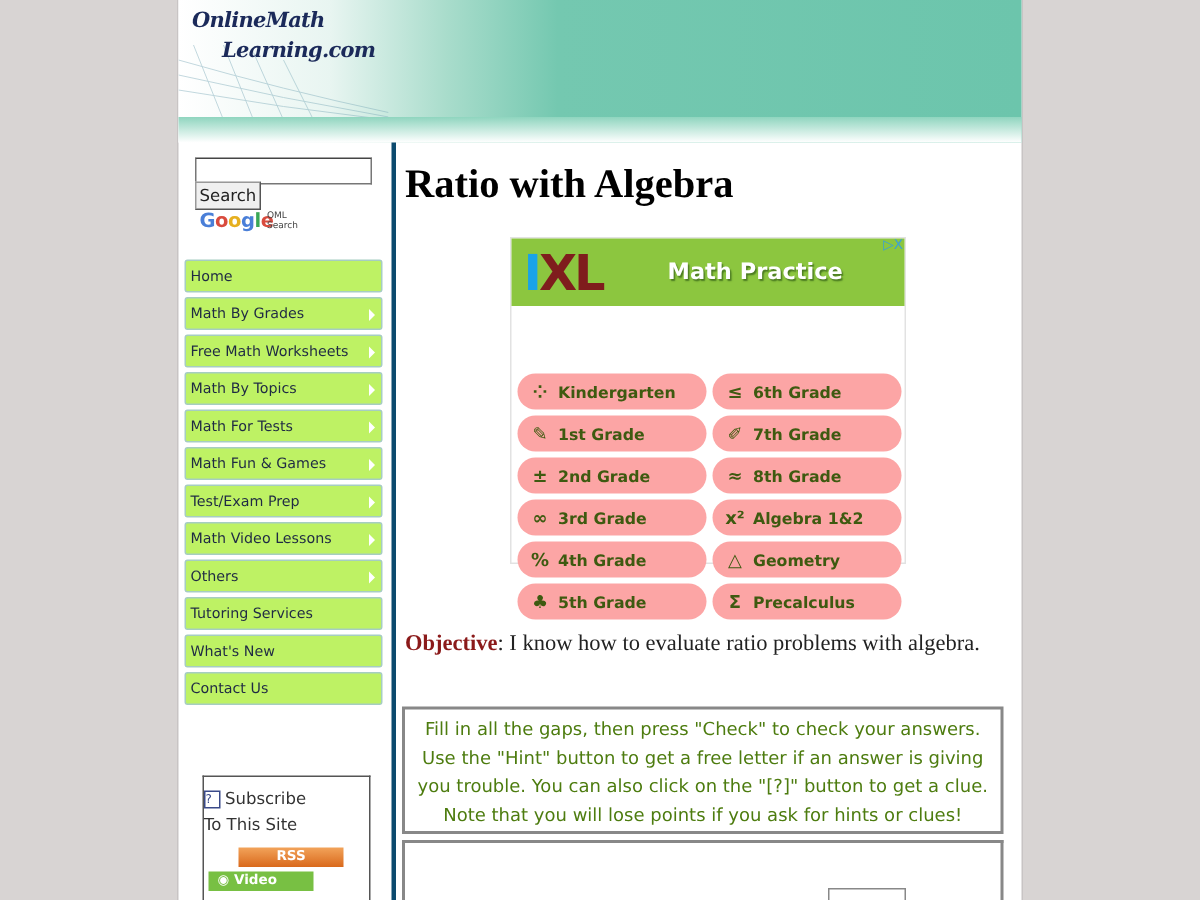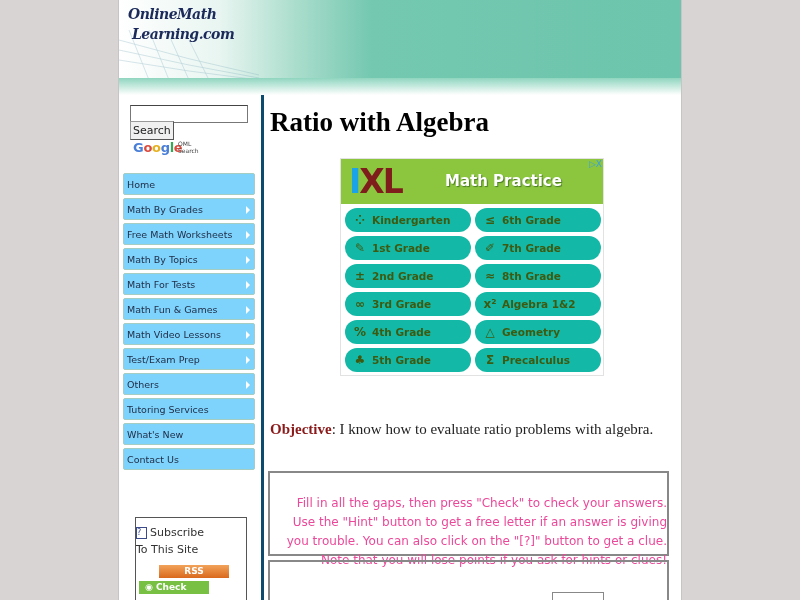--- a/index.html
+++ b/index.html
@@ -10,41 +10,41 @@
   .header::after{content:"";position:absolute;left:0;top:78px;width:562px;height:17px;background:linear-gradient(to bottom,#8fd5bf,#ffffff);}
   .grid-deco{position:absolute;left:0;top:30px;width:140px;height:50px;opacity:.5;}
   .logo{position:absolute;left:9px;top:4px;font-family:"DejaVu Serif",serif;font-style:italic;font-weight:bold;color:#1b2a5a;font-size:14px;line-height:20px;letter-spacing:-0.5px;z-index:2;}
   .sidebar{position:absolute;left:0;top:95px;width:142px;height:505px;border-right:3px solid #0c4a6e;}
   .search-box{position:absolute;left:11px;top:10px;width:112px;height:14px;border:1px solid #777;border-top-color:#444;background:#fff;}
   .search-btn{position:absolute;left:11px;top:26px;height:17px;padding:0 2px;font-size:11px;line-height:17px;background:#f0f0f0;border:1px solid #999;border-right-color:#555;border-bottom-color:#555;color:#222;}
   .google{position:absolute;left:14px;top:45px;font-size:13px;font-weight:bold;letter-spacing:-0.3px;}
   .google .b{color:#4a7fd8}.google .r{color:#d94b3e}.google .y{color:#e6b020}.google .g{color:#3aa757}
   .oml{position:absolute;left:59px;top:45px;font-size:6px;line-height:7px;color:#444;}
   .nav{position:absolute;left:4px;top:78px;width:132px;}
-  .nav-item{height:22px;margin-bottom:3px;background:#7dd3fc;border:1px solid #a6cdc2;border-radius:2px;font-size:9.5px;line-height:22px;color:#1f2a44;padding-left:3px;position:relative;box-sizing:border-box;}
+  .nav-item{height:22px;margin-bottom:3px;background:#bef264;border:1px solid #a6cdc2;border-radius:2px;font-size:9.5px;line-height:22px;color:#1f2a44;padding-left:3px;position:relative;box-sizing:border-box;}
   .nav-item .arrow{position:absolute;right:4px;top:7px;width:0;height:0;border-top:4px solid transparent;border-bottom:4px solid transparent;border-left:4px solid #fff;}
   .subscribe{position:absolute;left:16px;top:422px;width:110px;height:90px;border:1px solid #555;border-bottom:none;}
   .sub-text{text-align:left;font-size:11px;color:#333;line-height:17px;margin-top:6px;}
   .sub-icon{display:inline-block;width:9px;height:10px;border:1px solid #3a4a8a;font-size:8px;line-height:10px;color:#3a4a8a;vertical-align:middle;margin-right:3px;}
   .rss{position:absolute;left:3px;top:47px;width:70px;height:13px;background:linear-gradient(#f2a35a,#d9691c);color:#fff;font-size:9px;font-weight:bold;text-align:center;line-height:13px;margin-left:20px;}
   .follow{position:absolute;left:3px;top:63px;width:70px;height:13px;background:#78c043;color:#fff;font-size:9px;font-weight:bold;line-height:13px;padding-left:6px;box-sizing:border-box;}
   .main{position:absolute;left:151px;top:95px;width:405px;}
   .title{position:absolute;left:0;top:12px;font-family:"Liberation Serif",serif;font-weight:bold;font-size:27px;color:#000000;white-space:nowrap;}
   .ad{position:absolute;left:70px;top:63px;width:262px;height:216px;border:1px solid #e2e2e2;background:#fff;}
   .ad-top{position:absolute;left:0;top:0;width:262px;height:45px;background:#8cc63f;}
   .ixl{position:absolute;left:8px;top:6px;font-family:"DejaVu Sans",sans-serif;font-weight:bold;font-size:33px;line-height:33px;letter-spacing:-2px;}
   .ixl .i{color:#1aa3e8}.ixl .xl{color:#7f1d1d}
   .ad-title{position:absolute;left:104px;top:13px;font-weight:bold;font-size:15px;color:#fff;text-shadow:1px 1px 1px #4a7a20;}
   .ad-x{position:absolute;right:1px;top:0;font-size:9px;color:#3aa0d8;}
   .ad-grid{position:absolute;left:4px;top:49px;width:256px;}
-  .pill{position:absolute;width:126px;height:24px;background:#14b8a6;border-radius:12px;font-size:10.5px;font-weight:bold;color:#3e5a10;line-height:24px;}
+  .pill{position:absolute;width:126px;height:24px;background:#fca5a5;border-radius:12px;font-size:10.5px;font-weight:bold;color:#3e5a10;line-height:24px;margin-top:41px;}
   .pill .ic{display:inline-block;width:18px;text-align:center;margin-left:6px;margin-right:3px;font-size:12px;}
   .objective{position:absolute;left:0;top:326px;font-size:15px;color:#222;white-space:nowrap;font-family:Liberation Serif, serif;}
   .objective b{color:#8b1a1a;}
-  .instr{position:absolute;left:-2px;top:376px;width:401px;height:85px;border:2px solid #888;box-sizing:border-box;text-align:right;font-size:12px;line-height:19px;color:#ec4899;padding-top:21px;}
+  .instr{position:absolute;left:-2px;top:376px;width:401px;height:85px;border:2px solid #888;box-sizing:border-box;text-align:center;font-size:12px;line-height:19px;color:#4d7c0f;padding-top:4px;}
   .quiz{position:absolute;left:-2px;top:465px;width:401px;height:60px;border:2px solid #888;border-bottom:none;box-sizing:border-box;}
   .quiz-input{position:absolute;left:282px;top:30px;width:50px;height:8px;border:1px solid #888;border-bottom:none;}
 </style>
 </head>
 <body>
 
 <div class="page">
   <div class="header">
     <svg class="grid-deco" viewBox="0 0 140 50">
       <g stroke="#7aa9b8" stroke-width="0.6" fill="none">
@@ -52,55 +52,55 @@
           <path d="M0 20 Q70 36 140 48"></path>
           <path d="M0 30 Q70 42 140 50"></path>
         <path d="M10 0 L30 50"></path>
           <path d="M30 0 L50 50"></path>
           <path d="M50 5 L70 50"></path>
           <path d="M70 10 L90 50"></path>
       </g>
     </svg>
     <div class="logo">
       <div>OnlineMath</div>
-      <div style="margin-left:4px">Learning.com</div>
+      <div style="margin-left:20px">Learning.com</div>
     </div>
   </div>
 
   <div class="sidebar">
     <input class="search-box" type="text" value="" style="">
     <div class="search-btn">Search</div>
     <div class="google"><span class="b">G</span><span class="r">o</span><span class="y">o</span><span class="b">g</span><span class="g">l</span><span class="r">e</span></div>
     <div class="oml">
       <div>OML</div>
       <div>Search</div>
     </div>
 
     <div class="nav">
       <div class="nav-item"><span>Home</span></div>
       <div class="nav-item"><span>Math By Grades</span><span class="arrow"></span></div>
       <div class="nav-item"><span>Free Math Worksheets</span><span class="arrow"></span></div>
       <div class="nav-item"><span>Math By Topics</span><span class="arrow"></span></div>
       <div class="nav-item"><span>Math For Tests</span><span class="arrow"></span></div>
       <div class="nav-item"><span>Math Fun &amp; Games</span><span class="arrow"></span></div>
+      <div class="nav-item"><span>Test/Exam Prep</span><span class="arrow"></span></div>
       <div class="nav-item"><span>Math Video Lessons</span><span class="arrow"></span></div>
-      <div class="nav-item"><span>Test/Exam Prep</span><span class="arrow"></span></div>
       <div class="nav-item"><span>Others</span><span class="arrow"></span></div>
       <div class="nav-item"><span>Tutoring Services</span></div>
       <div class="nav-item"><span>What's New</span></div>
       <div class="nav-item"><span>Contact Us</span></div>
     </div>
 
     <div class="subscribe">
       <div class="sub-text">
         <div><span class="sub-icon">?</span><span>Subscribe</span></div>
         <div>To This Site</div>
       </div>
       <div class="rss"><span>RSS</span></div>
-      <div class="follow"><span>◉ </span><span>Check</span></div>
+      <div class="follow"><span>◉ </span><span>Video</span></div>
     </div>
   </div>
 
   <div class="main">
     <h1 class="title" style="margin:0">Ratio with Algebra</h1>
 
     <div class="ad">
       <div class="ad-top">
         <div class="ixl"><span class="i">I</span><span class="xl">XL</span></div>
         <div class="ad-title">Math Practice</div>

